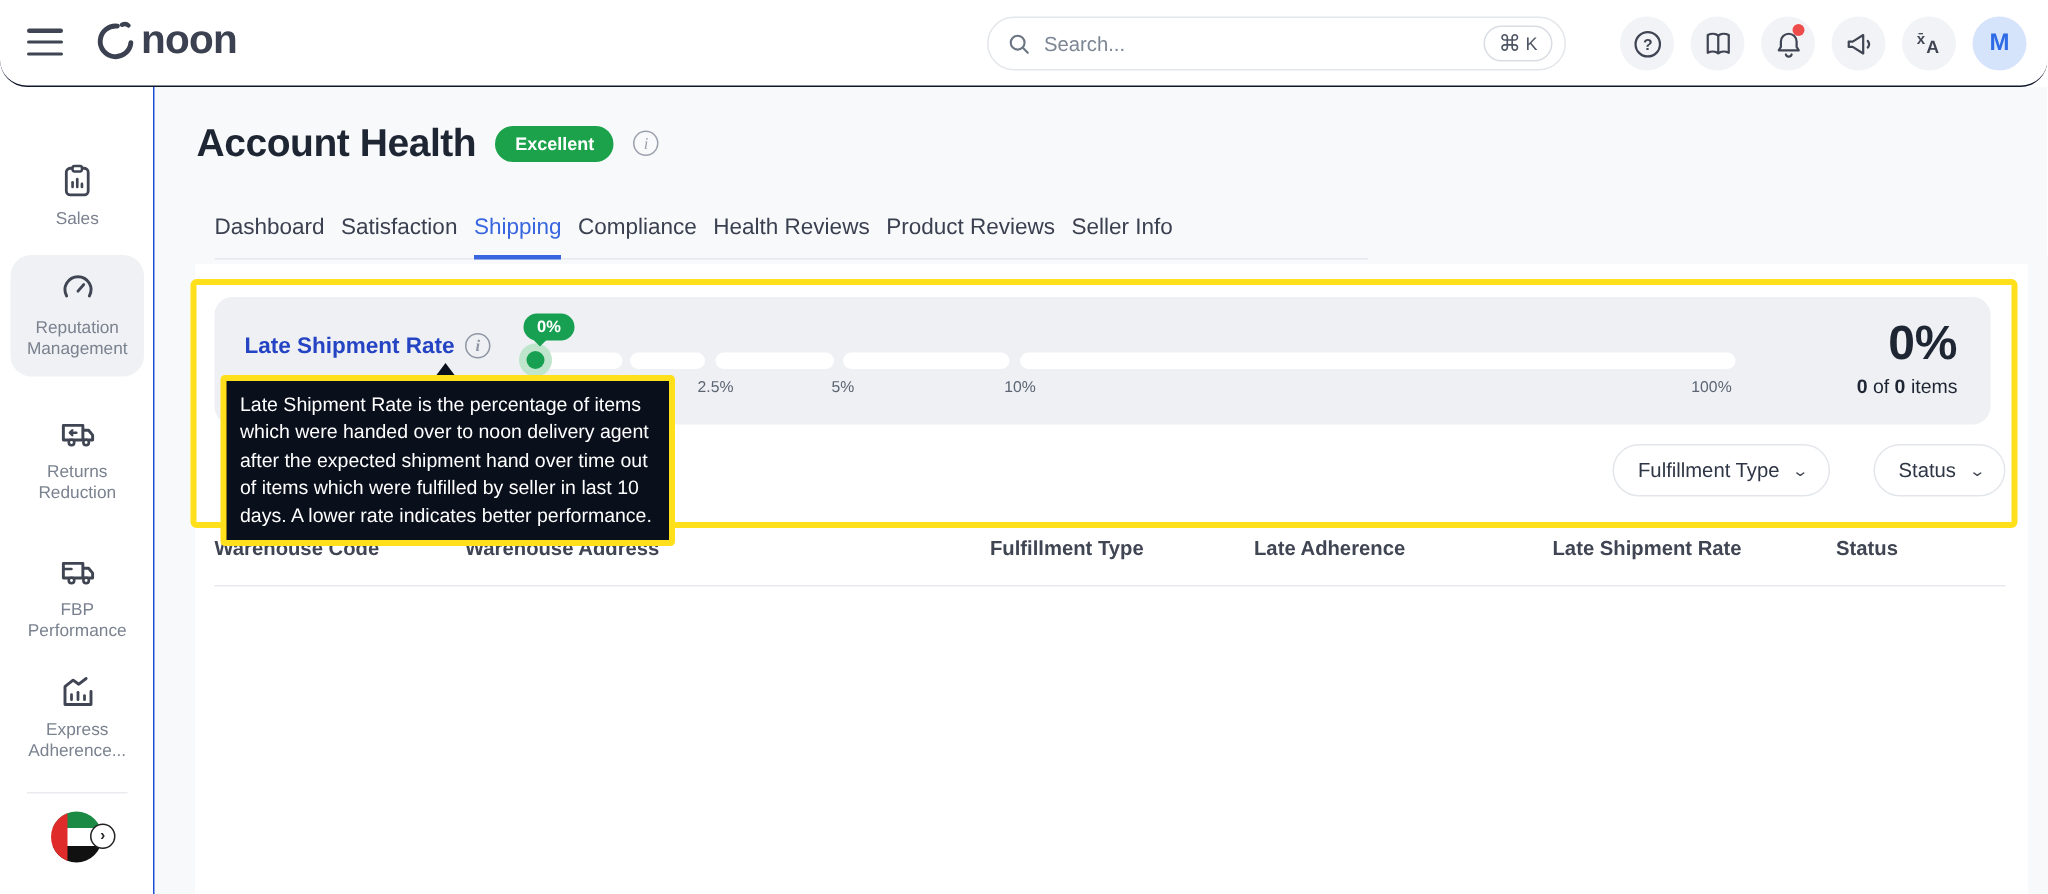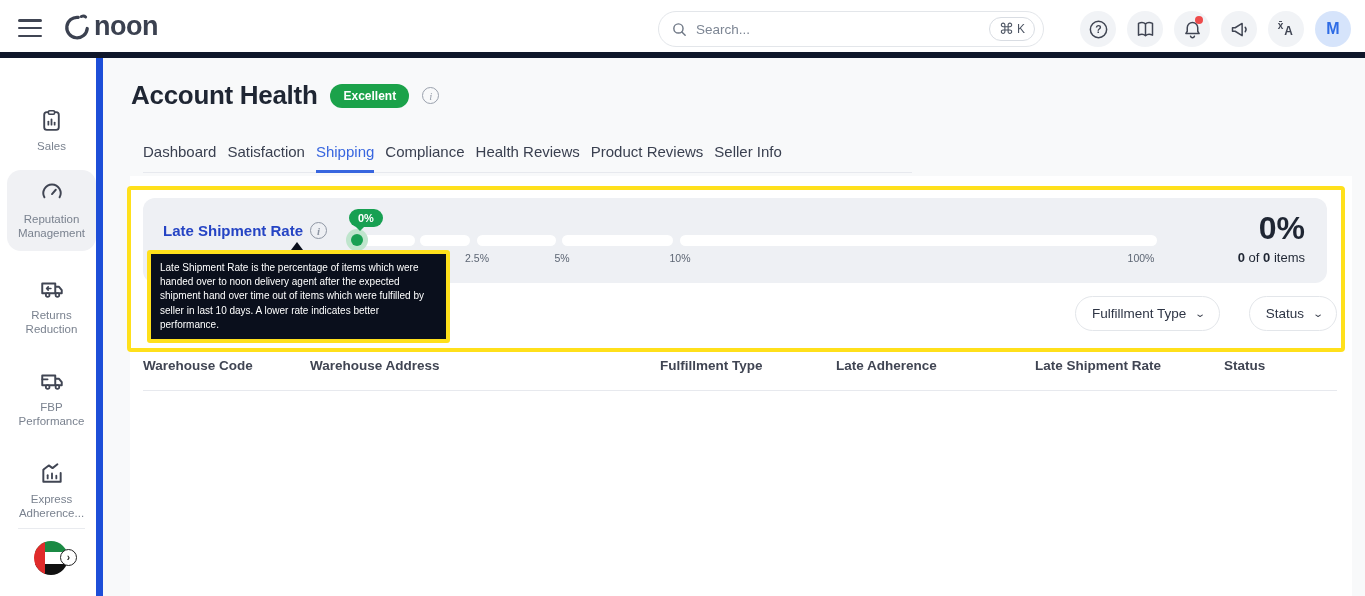--- a/index.html
+++ b/index.html
@@ -1,42 +1,42 @@
 <!DOCTYPE html>
 <html><head>
 <meta charset="utf-8">
 <style>
   * { margin:0; padding:0; box-sizing:border-box; }
   html,body { width:1365px; height:596px; font-family:"Liberation Sans", sans-serif; }
   #app { position:relative; width:1365px; height:596px; background:#fff; overflow:hidden; }
 
   
   .header { position:absolute; left:0; top:0; width:1365px; height:58px; background:#fff;
-            border-bottom:6px solid #0f172a; z-index:30; }
+            border-bottom:1px solid #0f172a; z-index:30;border-radius:18px; }
   .hamburger { position:absolute; left:18px; top:19px; width:24px; height:20px; cursor:pointer; }
   .hamburger span { display:block; height:2.6px; background:#404553; border-radius:2px; margin-bottom:5.2px; }
   .logo { position:absolute; left:62px; top:11px; display:flex; align-items:center; gap:2px; }
   .logo-text { font-size:27px; font-weight:bold; color:#3b4150; letter-spacing:-0.5px; }
   .search { position:absolute; left:658px; top:11px; width:386px; height:36px; background:#fff;
             border:1px solid #e3e6ea; border-radius:19px; display:flex; align-items:center; padding:0 8px 0 12px; }
   .search input { border:none; outline:none; flex:1; font-size:13.5px; color:#404553; background:transparent;
                   font-family:"Liberation Sans", sans-serif; }
   .search input::placeholder { color:#7d8694; }
   .kbd { border:1px solid #d9dde3; border-radius:13px; padding:2px 9px; font-size:12px; color:#4d5563;
          display:flex; align-items:center; gap:3px; white-space:nowrap; }
   .hicons { position:absolute; right:14px; top:11px; display:flex; gap:11px; align-items:center; }
   .hicon { width:36px; height:36px; border-radius:50%; background:#f1f3f6; display:flex; align-items:center;
            justify-content:center; position:relative; cursor:pointer; color:#404553; }
   .reddot { position:absolute; top:5px; right:7px; width:8px; height:8px; background:#ee4b4b; border-radius:50%; }
   .avatar { width:36px; height:36px; border-radius:50%; background:#d6e4fb; color:#2e6be5; font-weight:bold;
             font-size:16px; display:flex; align-items:center; justify-content:center; cursor:pointer; }
 
   
   .sidebar { position:absolute; left:0; top:58px; width:103px; height:538px; background:#fff;
-             border-right:7px solid #1d4ed8; z-index:20; }
+             border-right:1px solid #1d4ed8; z-index:20; }
   .side-item { position:absolute; left:7px; width:89px; text-align:center; cursor:pointer; border-radius:14px; padding:10px 2px; }
   .side-item .lbl { font-size:11.5px; color:#7a828f; line-height:1.25; margin-top:6px; }
   .side-item.active { background:#f0f1f4; }
   .side-item svg { display:block; margin:0 auto; }
   .side-divider { position:absolute; left:18px; top:470px; width:67px; height:1px; background:#e9ebef; }
   .flag-wrap { position:absolute; left:33px; top:482px; width:38px; height:36px; cursor:pointer; }
   .flag-chevron { position:absolute; right:-6px; top:9px; width:17px; height:17px; background:#fff; border:1.5px solid #222;
                   border-radius:50%; font-size:10px; color:#222; display:flex; align-items:center; justify-content:center; font-weight:bold; }
 
   
@@ -74,21 +74,21 @@
   .metric-items { position:absolute; right:22px; top:52px; font-size:13px; color:#1f2633; text-align:right; }
   .metric-items b { font-weight:bold; }
 
   .filters { position:absolute; left:1075px; top:296px; display:flex; gap:29px; z-index:7; }
   .pill-select { height:35px; background:#fff; border:1px solid #e3e6ea; border-radius:18px; display:flex;
                  align-items:center; gap:10px; padding:0 14px 0 16px; font-size:13.5px; color:#2e3545; cursor:pointer; white-space:nowrap; }
   .chev { font-size:10px; color:#404553; transform:scaleX(1.4); }
 
   
   .tooltip { position:absolute; left:147px; top:250px; width:303px; background:#0a0f1c; border:4px solid #ffe01b;
-             border-radius:3px; color:#fff; font-size:10px; line-height:1.42; padding:7px 9px; z-index:12; }
+             border-radius:3px; color:#fff; font-size:13px; line-height:1.42; padding:7px 9px; z-index:12; }
   .tooltip-arrow { position:absolute; left:291px; top:242px; width:0; height:0; border-left:6px solid transparent;
              border-right:6px solid transparent; border-bottom:8px solid #0a0f1c; z-index:13; }
 
   
   .thead { position:absolute; left:143px; top:358px; width:1194px; height:32px; z-index:5; }
   .th { position:absolute; top:0; font-size:13.5px; font-weight:bold; color:#404553; white-space:nowrap; }
   .thead-border { position:absolute; left:143px; top:390px; width:1194px; height:1px; background:#e7e9ee; }
 
   .empty { position:absolute; left:635px; top:455px; width:200px; text-align:center; z-index:5; }
   .empty-circle { width:98px; height:98px; border-radius:50%; background:#eef1f7; margin:0 auto; display:flex;
@@ -206,21 +206,21 @@
         <circle cx="8" cy="17.5" r="1.7" fill="#fff" stroke="#404553" stroke-width="1.6"></circle>
         <circle cx="17" cy="17.5" r="1.7" fill="#fff" stroke="#404553" stroke-width="1.6"></circle>
         <path d="M7 11.5 h4 m-4 0 l1.5 -1.5 m-1.5 1.5 l1.5 1.5" stroke="#404553" stroke-width="1.5" fill="none" stroke-linecap="round"></path>
       </svg>
       <div class="lbl">
         <div>Returns</div>
           <div>Reduction</div>
       </div>
     </div>
 
-    <div class="side-item" style="top:392px">
+    <div class="side-item" style="top:380px">
       <svg width="26" height="26" viewBox="0 0 24 24">
         <path d="M4 20 V9 m0 11 h16 v-8" fill="none" stroke="#404553" stroke-width="1.8" stroke-linecap="round" stroke-linejoin="round"></path>
         <path d="M4.5 8.5 L9 5 l3.5 2.5 L17 4" fill="none" stroke="#404553" stroke-width="1.8" stroke-linecap="round" stroke-linejoin="round"></path>
         <line x1="8" y1="17" x2="8" y2="14" stroke="#404553" stroke-width="1.7" stroke-linecap="round"></line>
         <line x1="12" y1="17" x2="12" y2="12.5" stroke="#404553" stroke-width="1.7" stroke-linecap="round"></line>
         <line x1="16" y1="17" x2="16" y2="14.5" stroke="#404553" stroke-width="1.7" stroke-linecap="round"></line>
       </svg>
       <div class="lbl">
         <div>Express</div>
           <div>Adherence...</div>

